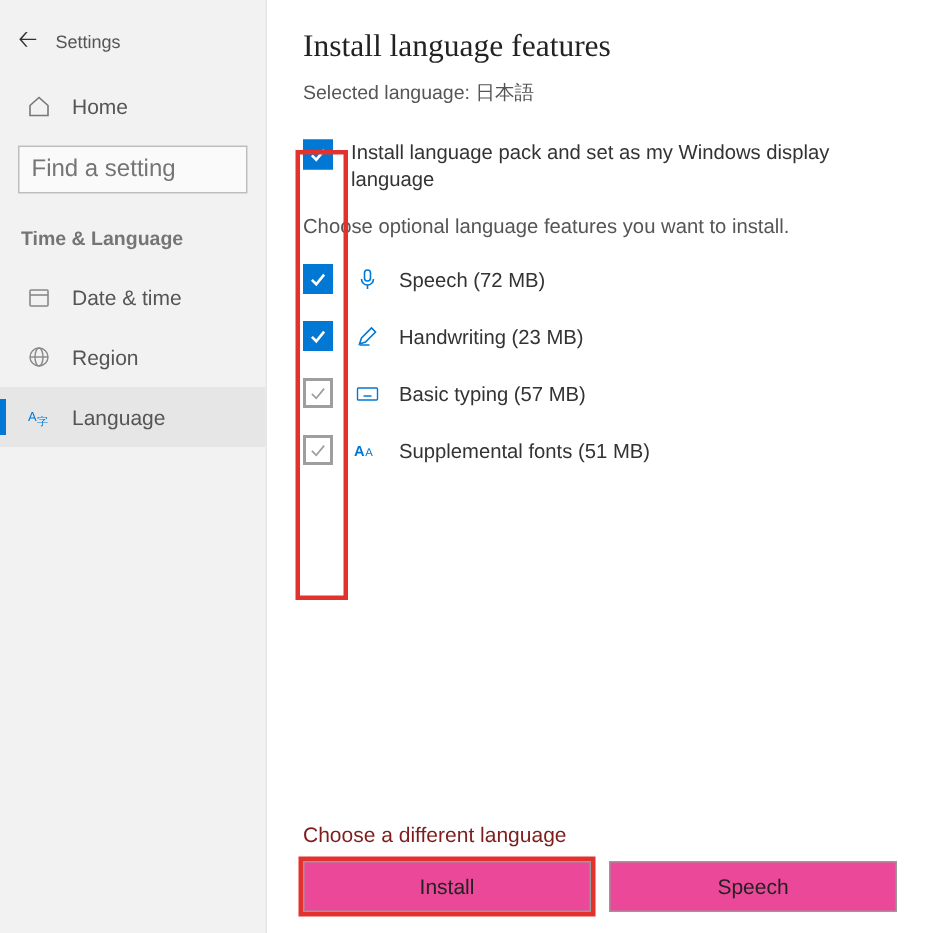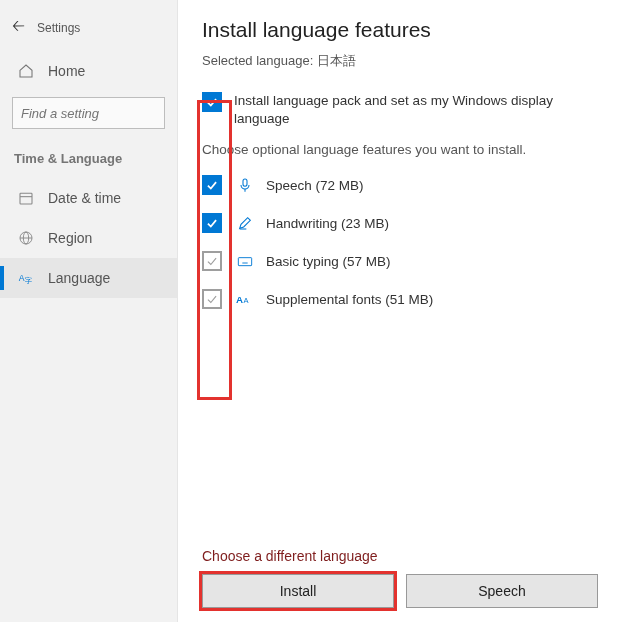--- a/index.html
+++ b/index.html
@@ -8,32 +8,32 @@
     .sidebar { width: 178px; background: #f2f2f2; border-right: 1px solid #e5e5e5; display: flex; flex-direction: column; }
     .sidebar-top { display: flex; align-items: center; gap: 12px; padding: 14px 12px 10px 12px; }
     .back-arrow { font-size: 16px; color: #333; cursor: pointer; }
     .settings-label { font-size: 12px; color: #555; }
     
     .home-row { display: flex; gap: 14px; padding: 12px 18px; color: #555; cursor: pointer; }
     .home-row .icon-slot { width: 16px; display: flex; justify-content: center; }
     .home-row span.label { font-size: 14px; }
     
     .search-box { margin: 6px 12px 14px 12px; border: 1px solid #bdbdbd; background: #fafafa; height: 32px; display: flex; align-items: center; padding: 0 8px; }
-    .search-box input { border: none; background: transparent; outline: none; font-size: 13px; color: #737373; width: 100%; font-style: italic; }
+    .search-box input { border: none; background: transparent; outline: none; font-size: 16px; color: #737373; width: 100%; }
     
     .category { padding: 8px 14px 12px 14px; font-size: 13px; font-weight: 600; color: #757575; }
     
     .nav-item { display: flex; align-items: flex-start; gap: 14px; padding: 12px 18px; color: #555; cursor: pointer; position: relative; }
     .nav-item .icon-slot { width: 16px; display: flex; justify-content: center; color: #777; }
     .nav-item span.label { font-size: 14px; }
     .nav-item.active { background: #e6e6e6; }
     .nav-item.active::before { content: ""; position: absolute; left: 0; top: 8px; bottom: 8px; width: 4px; background: #0078d4; }
     
     .main { flex: 1; padding: 18px 24px 0 24px; display: flex; flex-direction: column; position: relative; }
-    .title { font-size: 21px; font-weight: 400; color: #222; margin-bottom: 10px; }
+    .title { font-size: 21px; font-weight: 400; color: #222; margin-bottom: 10px; font-family: Liberation Serif, serif; }
     .subtitle { font-size: 13px; color: #555; margin-bottom: 22px; }
     
     .display-row { display: flex; align-items: flex-start; gap: 12px; margin-bottom: 14px; }
     .display-row .cb-wrap { flex-shrink: 0; }
     .display-label { font-size: 13.5px; color: #333; line-height: 1.35; }
     
     .optional-desc { font-size: 13.5px; color: #555; margin-bottom: 18px; }
     
     .feature-row { display: flex; align-items: center; gap: 12px; margin-bottom: 18px; }
     .cb-wrap { width: 20px; height: 20px; border: 2px solid #333; display: flex; align-items: center; justify-content: center; cursor: pointer; flex-shrink: 0; background: #fff; }
@@ -43,21 +43,21 @@
     .cb-wrap.disabled { border-color: #9e9e9e; cursor: default; }
     .cb-wrap.disabled svg.lockcheck { display: block; stroke: #9e9e9e; }
     .feature-icon { width: 18px; display: flex; justify-content: center; color: #0078d4; flex-shrink: 0; margin-left: 2px; }
     .feature-label { font-size: 13.5px; color: #333; }
     
     .highlight-col { position: absolute; left: 19px; top: 100px; width: 35px; height: 300px; border: 3px solid #e3322e; pointer-events: none; }
     
     .link { color: #7f1d1d; font-size: 14px; margin-top: auto; margin-bottom: 10px; cursor: pointer; }
     
     .button-row { display: flex; gap: 12px; padding-bottom: 14px; }
-    .btn { flex: 1; height: 34px; background: #e5e5e5; border: 1px solid #999; font-size: 14px; color: #222; cursor: pointer; display: flex; align-items: center; justify-content: center; }
+    .btn { flex: 1; height: 34px; background: #ec4899; border: 1px solid #999; font-size: 14px; color: #222; cursor: pointer; display: flex; align-items: center; justify-content: center; }
     .btn-highlight { outline: 3px solid #e3322e; }
   </style>
 </head>
 <body>
 
 <div class="sidebar">
   <div class="sidebar-top">
     <span class="back-arrow">🡠</span>
     <span class="settings-label">Settings</span>
   </div>

